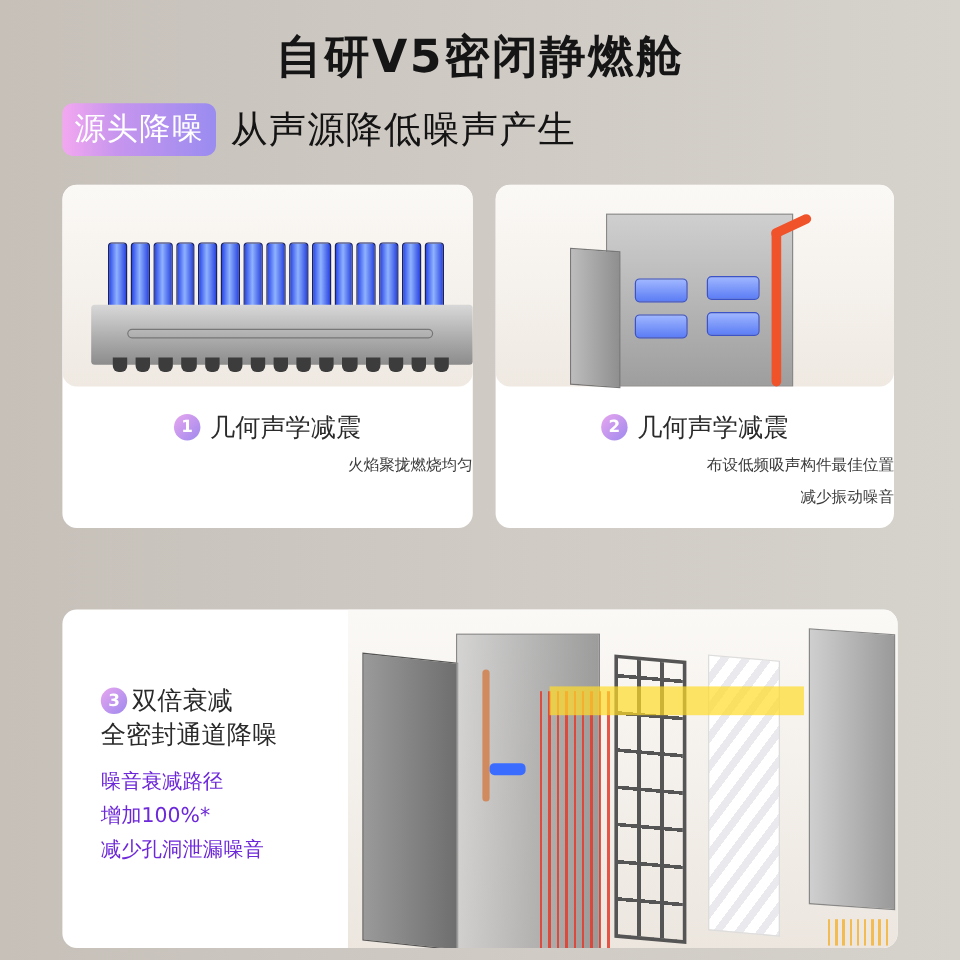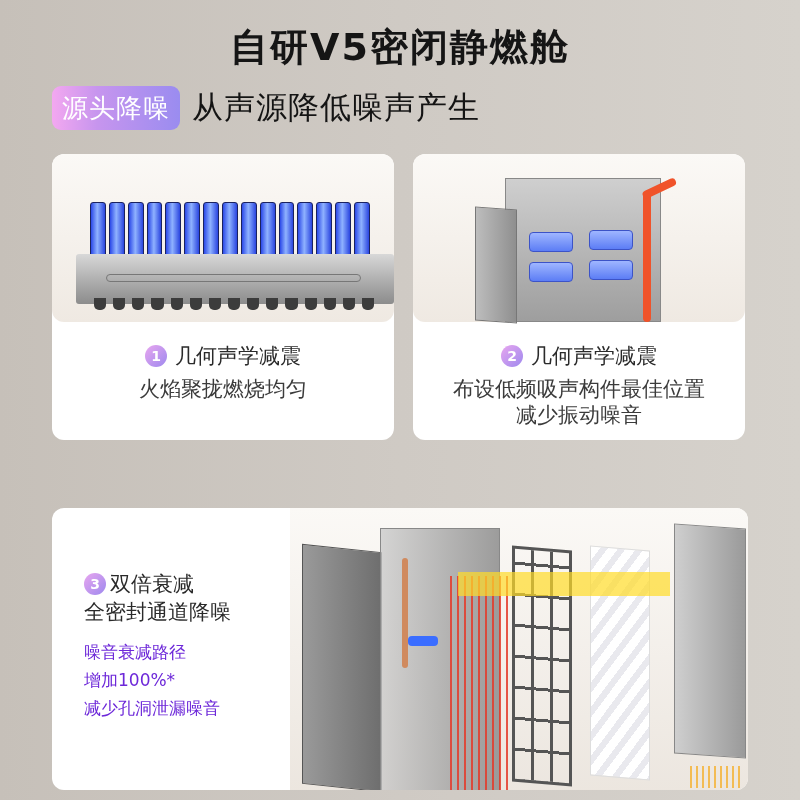--- a/index.html
+++ b/index.html
@@ -34,21 +34,21 @@
     }
     .card-heading {
       position: absolute; left: 0; width: 100%; text-align: center;
       font-size: 21px; color: #2a2a2a; display: flex; justify-content: center; align-items: center; gap: 8px;
     }
     .num-badge {
       width: 22px; height: 22px; border-radius: 50%;
       background: linear-gradient(135deg, #e8a6ef 0%, #9e89ee 100%);
       color: #fff; font-size: 14px; font-weight: bold; text-align: center; line-height: 22px;
     }
-    .card-desc { position: absolute; left: 0; width: 100%; text-align: center; font-size: 21px; color: #3b3b3b; line-height: 26px; }
+    .card-desc { position: absolute; left: 0; width: 100%; text-align: right; font-size: 13px; color: #3b3b3b; line-height: 26px; }
 
     
     .burner { position: absolute; left: 24px; top: 40px; width: 304px; height: 125px; }
     .burner .tubes { position: absolute; left: 14px; top: 8px; width: 280px; height: 56px; display: flex; gap: 3px; }
     .burner .tube {
       flex: 1; border-radius: 3px;
       background: linear-gradient(90deg, #2b49e8 0%, #8fb2ff 45%, #2a45e0 100%);
       border: 1px solid #1a2260;
     }
     .burner .plate {

